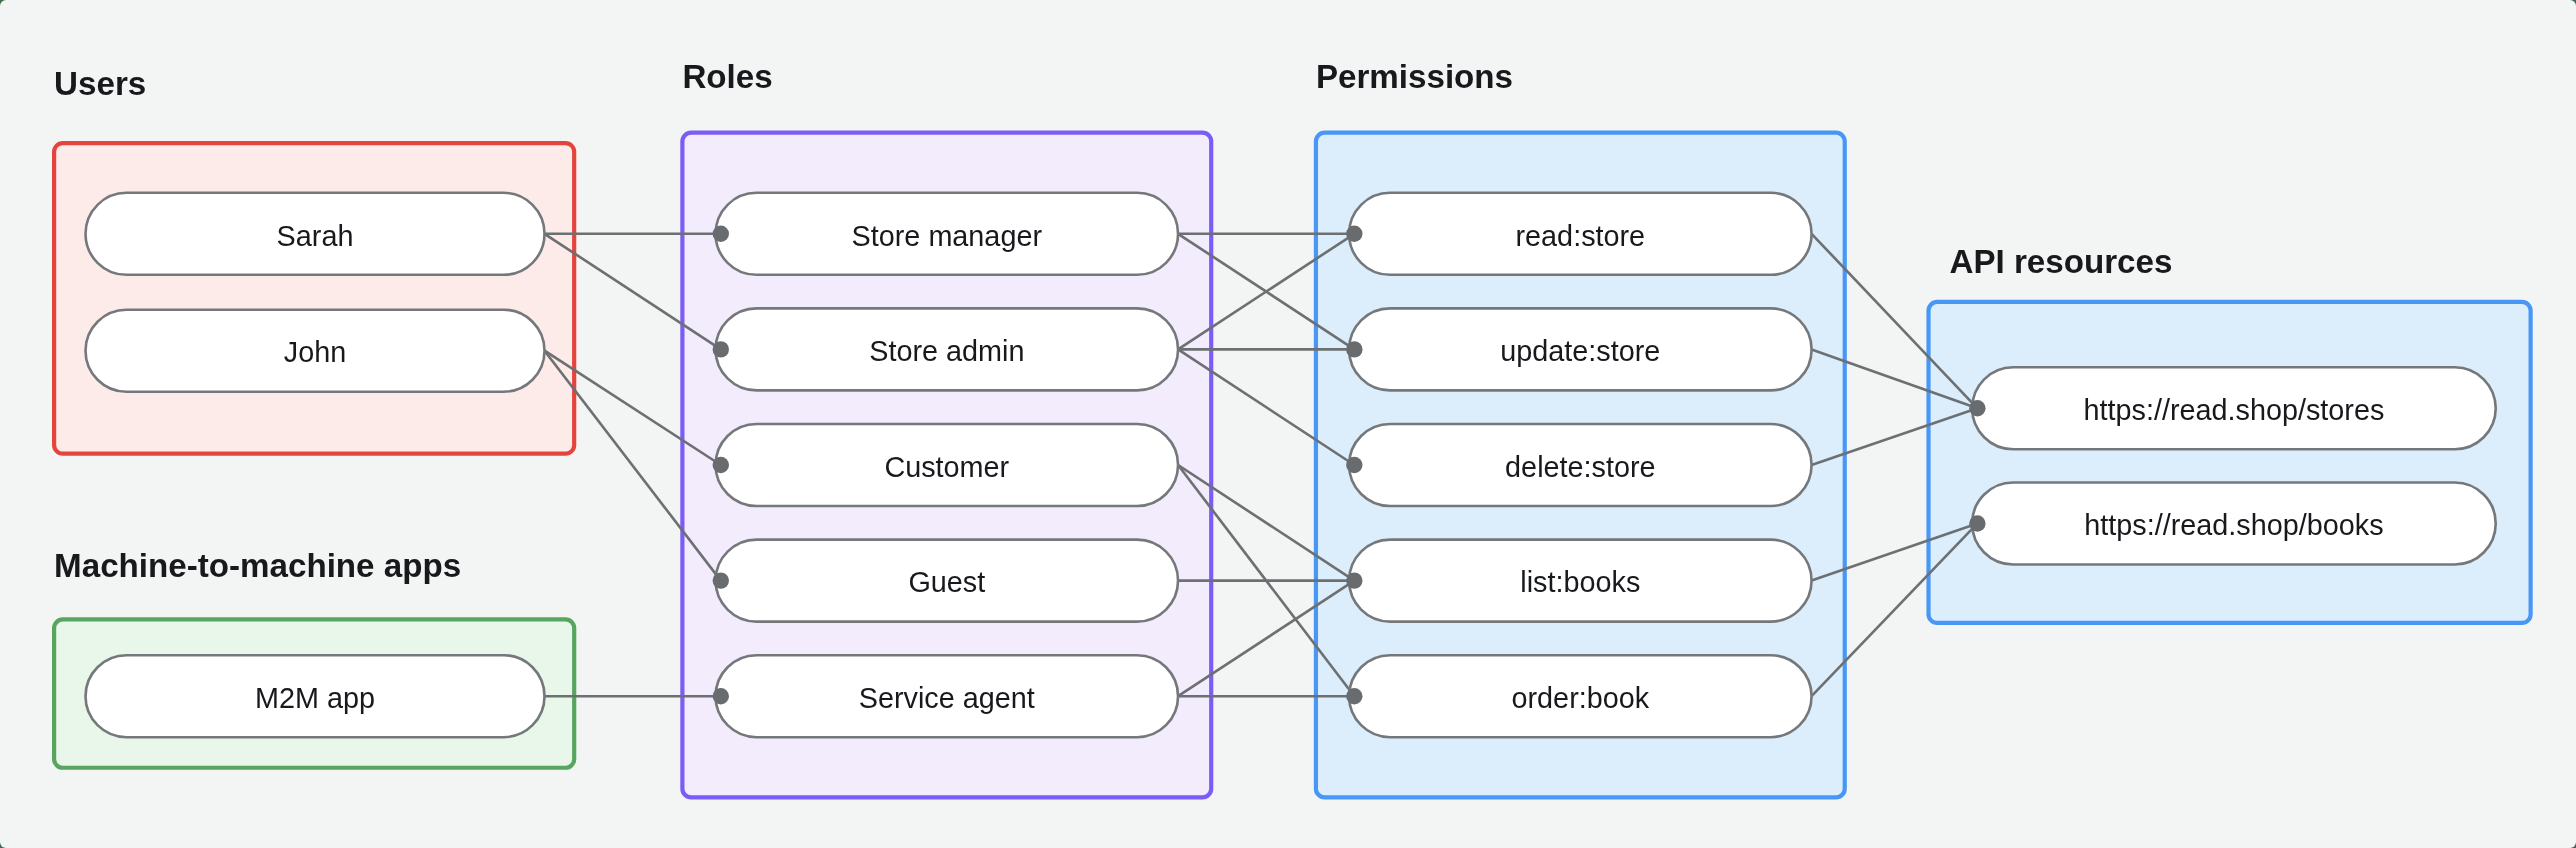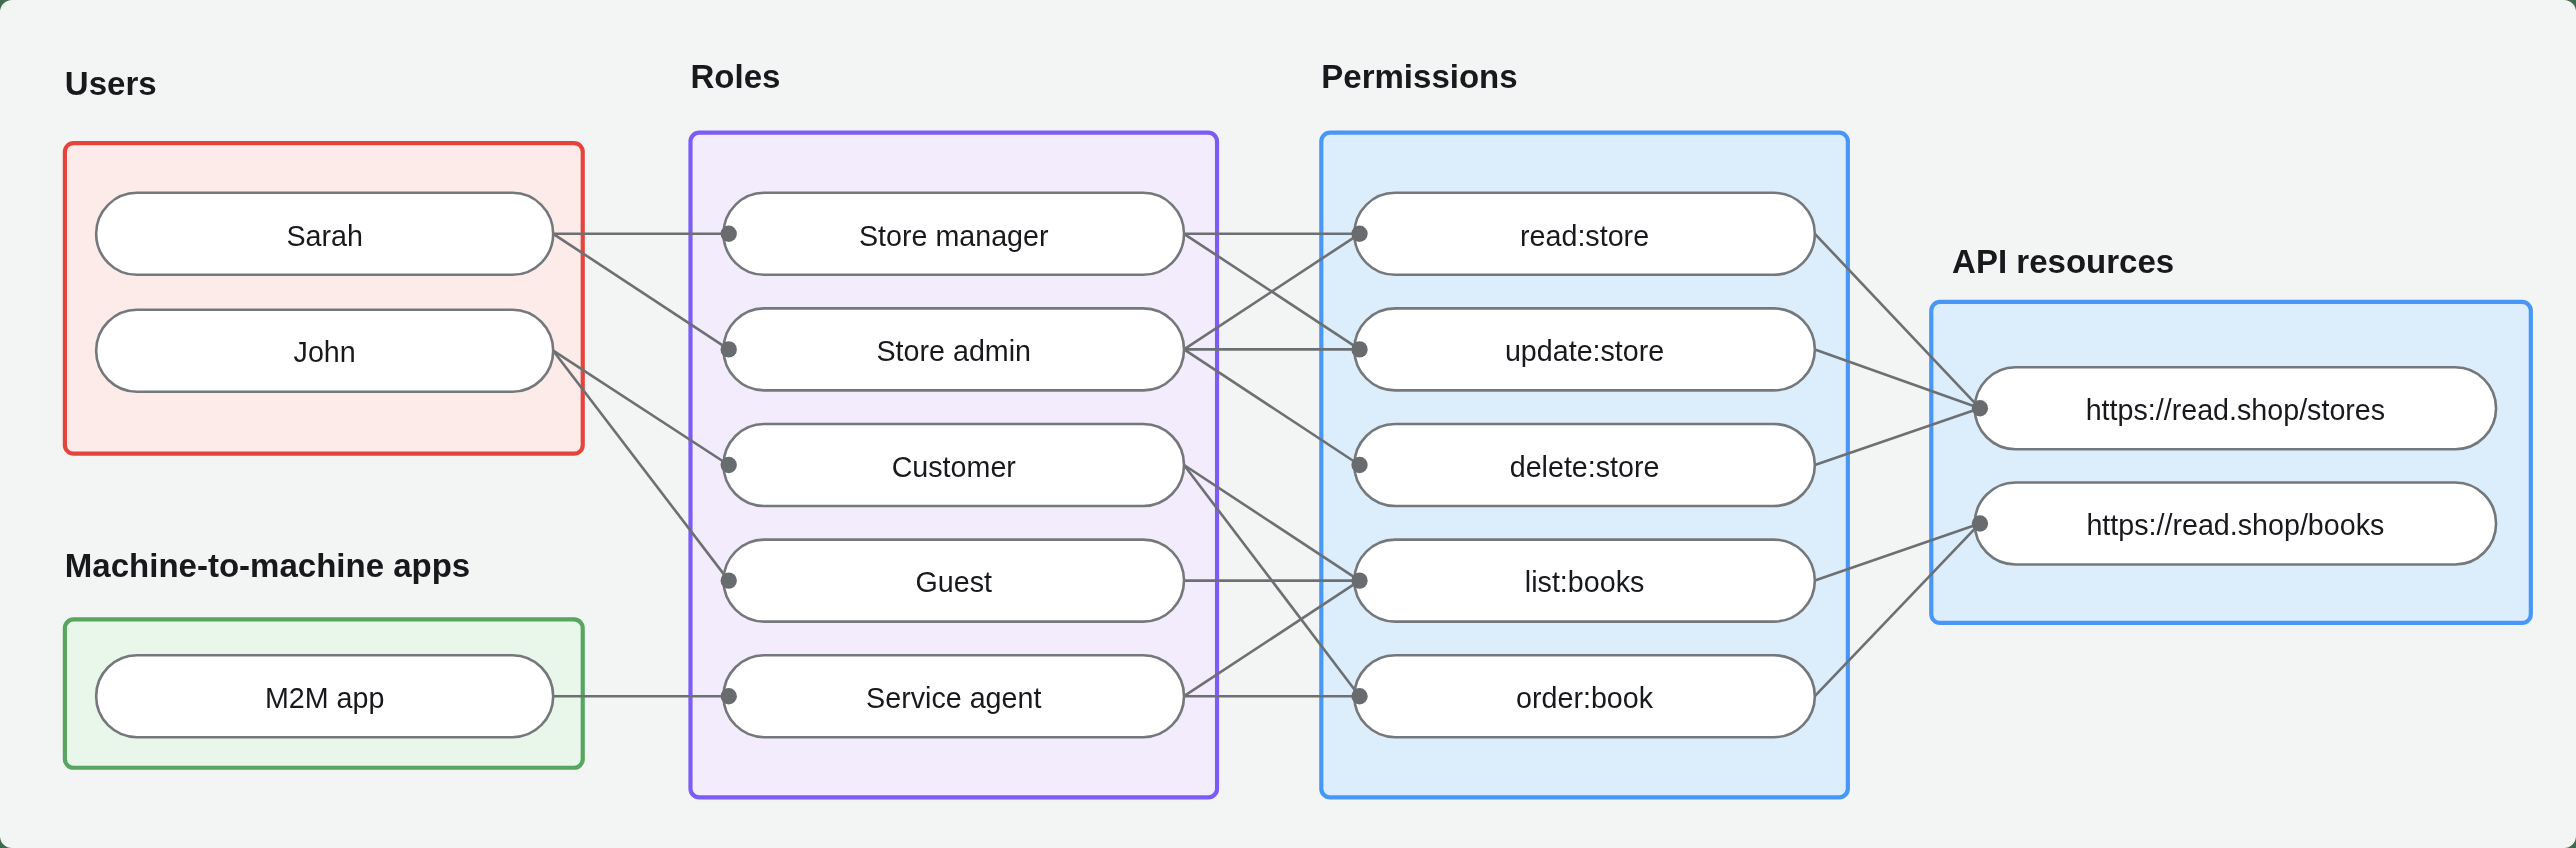--- a/index.html
+++ b/index.html
@@ -8,23 +8,22 @@
     padding: 0;
     width: 100%;
     height: 100%;
     background: #3f6b4d;
     font-family: "Liberation Sans", sans-serif;
   }
   .card {
     position: fixed;
     inset: 0;
     background: #f3f5f4;
-    border-radius: 12px;
+    border-radius: 6px;
     overflow: hidden;
-    padding-left: 11px;
   }
   svg { display: block; width: 100%; height: 100%; }
 
   .group-box {
     stroke-width: 2.4;
     rx: 5;
   }
   .group-label {
     font-size: 19px;
     font-weight: 600;

